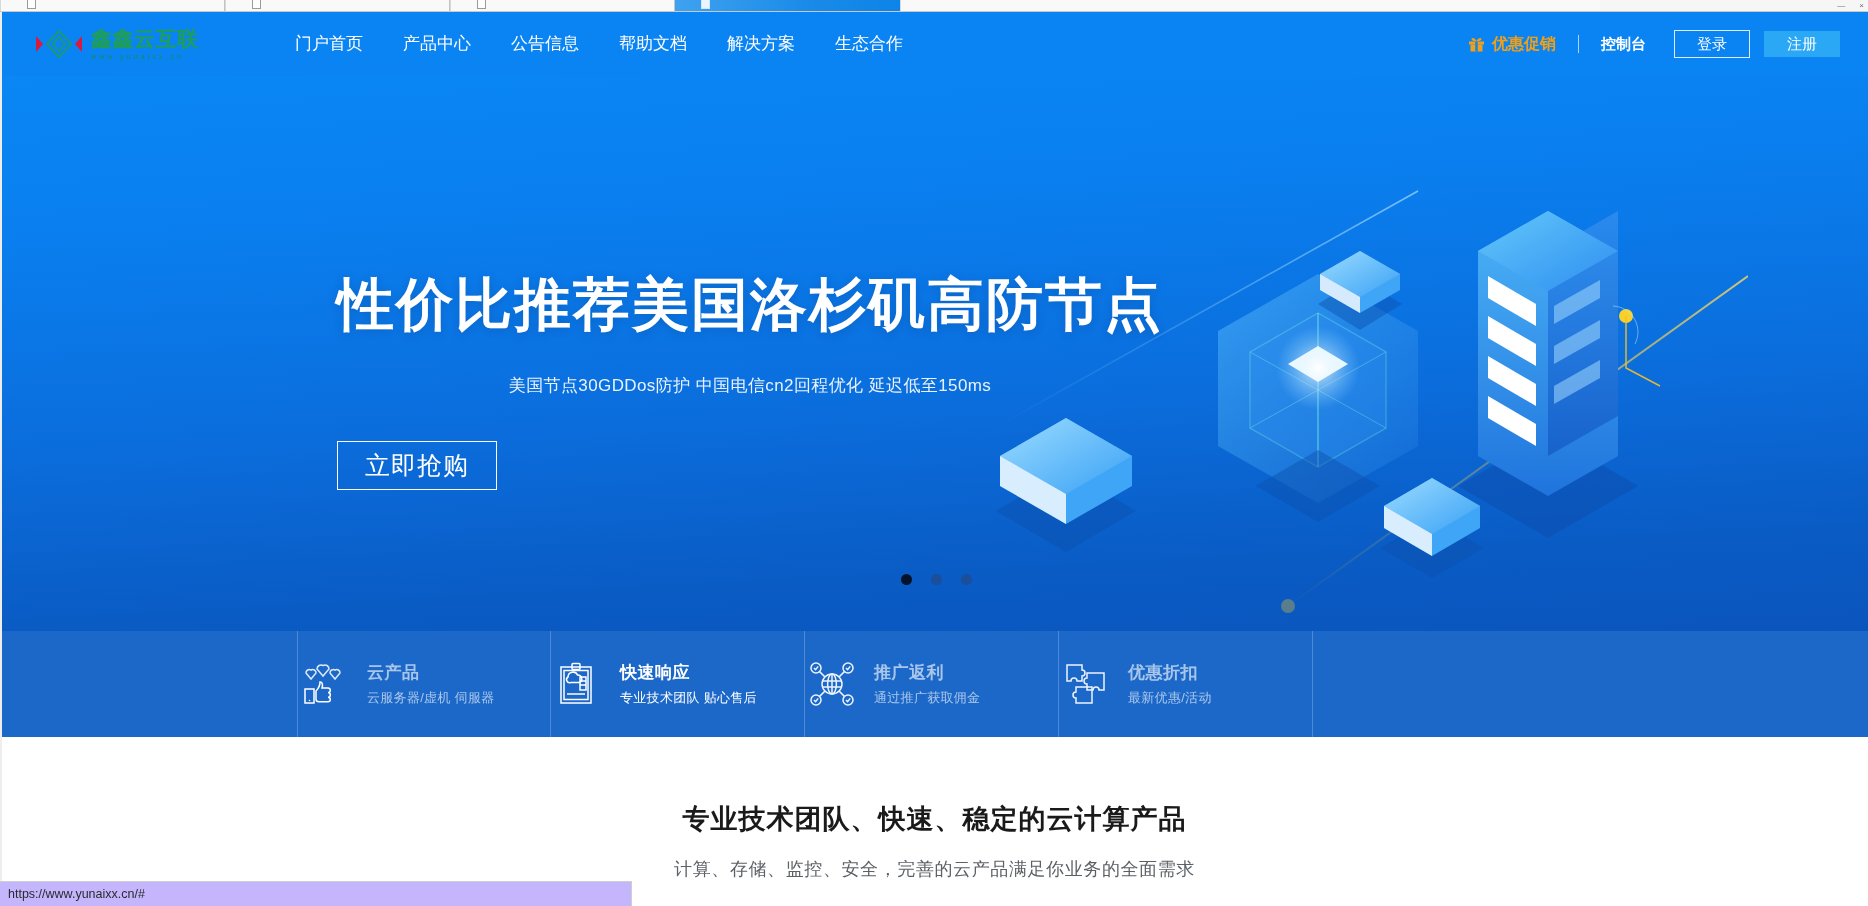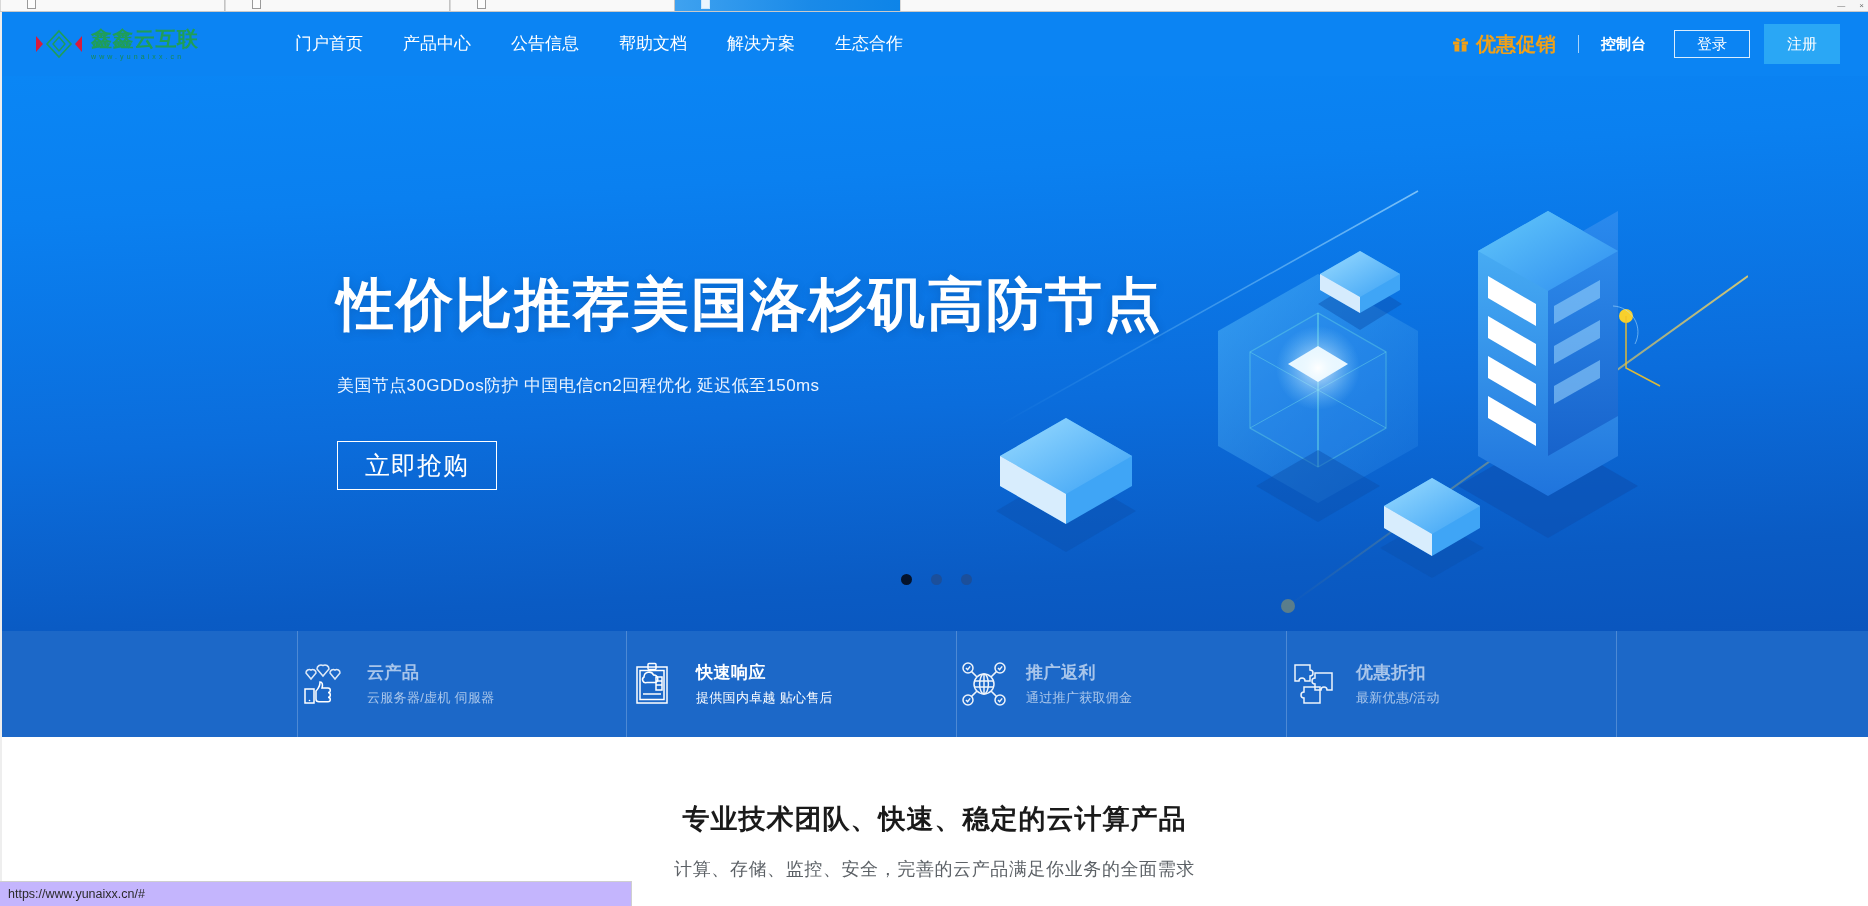--- a/index.html
+++ b/index.html
@@ -96,21 +96,21 @@
     line-height: 64px;
   }
 
   .header-right {
     margin-left: auto;
     display: flex; align-items: center;
     gap: 0;
   }
   .promo-link {
     display: flex; align-items: center; gap: 7px;
-    color: #f0a018; font-size: 20px;
+    color: #f0a018; font-size: 16px;
     font-weight: 600;
     cursor: pointer; white-space: nowrap;
   }
   .gift-icon { width: 17px; height: 16px; display: block; }
   .hdr-divider {
     width: 1px; height: 18px;
     background: rgba(255,255,255,.65);
     margin: 0 22px;
   }
   .console-link {
@@ -120,21 +120,21 @@
   .btn-login {
     margin-left: 28px;
     width: 76px; height: 28px;
     border: 1px solid rgba(255,255,255,.85);
     color: #fff; font-size: 15px;
     display: flex; align-items: center; justify-content: center;
     cursor: pointer; background: transparent;
   }
   .btn-register {
     margin-left: 14px;
-    width: 76px; height: 40px;
+    width: 76px; height: 26px;
     background: #2aa7f5;
     color: #fff; font-size: 15px;
     display: flex; align-items: center; justify-content: center;
     cursor: pointer; border: none;
   }
 
   
   .hero {
     position: relative;
     height: 555px;
@@ -143,20 +143,21 @@
   }
   .hero-inner {
     position: relative;
     width: 1868px; height: 100%;
     z-index: 3;
   }
   .hero-copy {
     position: absolute;
     left: 336px; top: 196px;
     z-index: 4;
+    text-align: center;
   }
   .hero-title {
     color: #ffffff;
     font-size: 57px;
     font-weight: 700;
     letter-spacing: 2px;
     line-height: 1.15;
     white-space: nowrap;
     text-shadow: 0 2px 10px rgba(0,40,90,.22);
   }
@@ -207,21 +208,21 @@
     background: #1c68c8;
     display: flex;
     align-items: stretch;
     padding-left: 296px;
     z-index: 5;
   }
   .feature-cell {
     display: flex;
     align-items: center;
     gap: 19px;
-    width: 330px;
+    width: 254px;
     border-right: 1px solid rgba(255,255,255,.22);
     padding-left: 4px;
     cursor: pointer;
   }
   .feature-cell:first-child { border-left: 1px solid rgba(255,255,255,.22); }
   .feature-icon { width: 46px; height: 46px; flex: none; }
   .feature-title {
     font-size: 17px; font-weight: 700;
     color: rgba(255,255,255,.62);
     line-height: 1.45;
@@ -479,21 +480,21 @@
           <rect x="9" y="9.5" width="24" height="29"></rect>
           <rect x="17" y="2.5" width="8" height="6" rx="1"></rect>
           <path d="M13 16 a5 5 0 0 1 9.5 -2 a4 4 0 0 1 2 7.6 l-9 0 a3.1 3.1 0 0 1 -2.5 -5.6z"></path>
           <rect x="25" y="16" width="6" height="13"></rect>
           <path d="M25 20 h6 M25 24 h6"></path>
           <path d="M12 33 h18"></path>
         </g>
       </svg>
       <div>
         <div class="feature-title">快速响应</div>
-        <div class="feature-desc">提供国内卓越 贴心售后</div>
+        <div class="feature-desc">专业技术团队 贴心售后</div>
       </div>
     </div>
 
     <div class="feature-cell">
       <svg class="feature-icon" viewBox="0 0 46 46">
         <g fill="none" stroke="#ffffff" stroke-width="1.5" opacity=".92">
           <circle cx="23" cy="23" r="10"></circle>
           <ellipse cx="23" cy="23" rx="4.4" ry="10"></ellipse>
           <path d="M13.4 20 h19.2 M13.4 26 h19.2 M23 13 v20"></path>
           <circle cx="7" cy="7" r="5"></circle>

